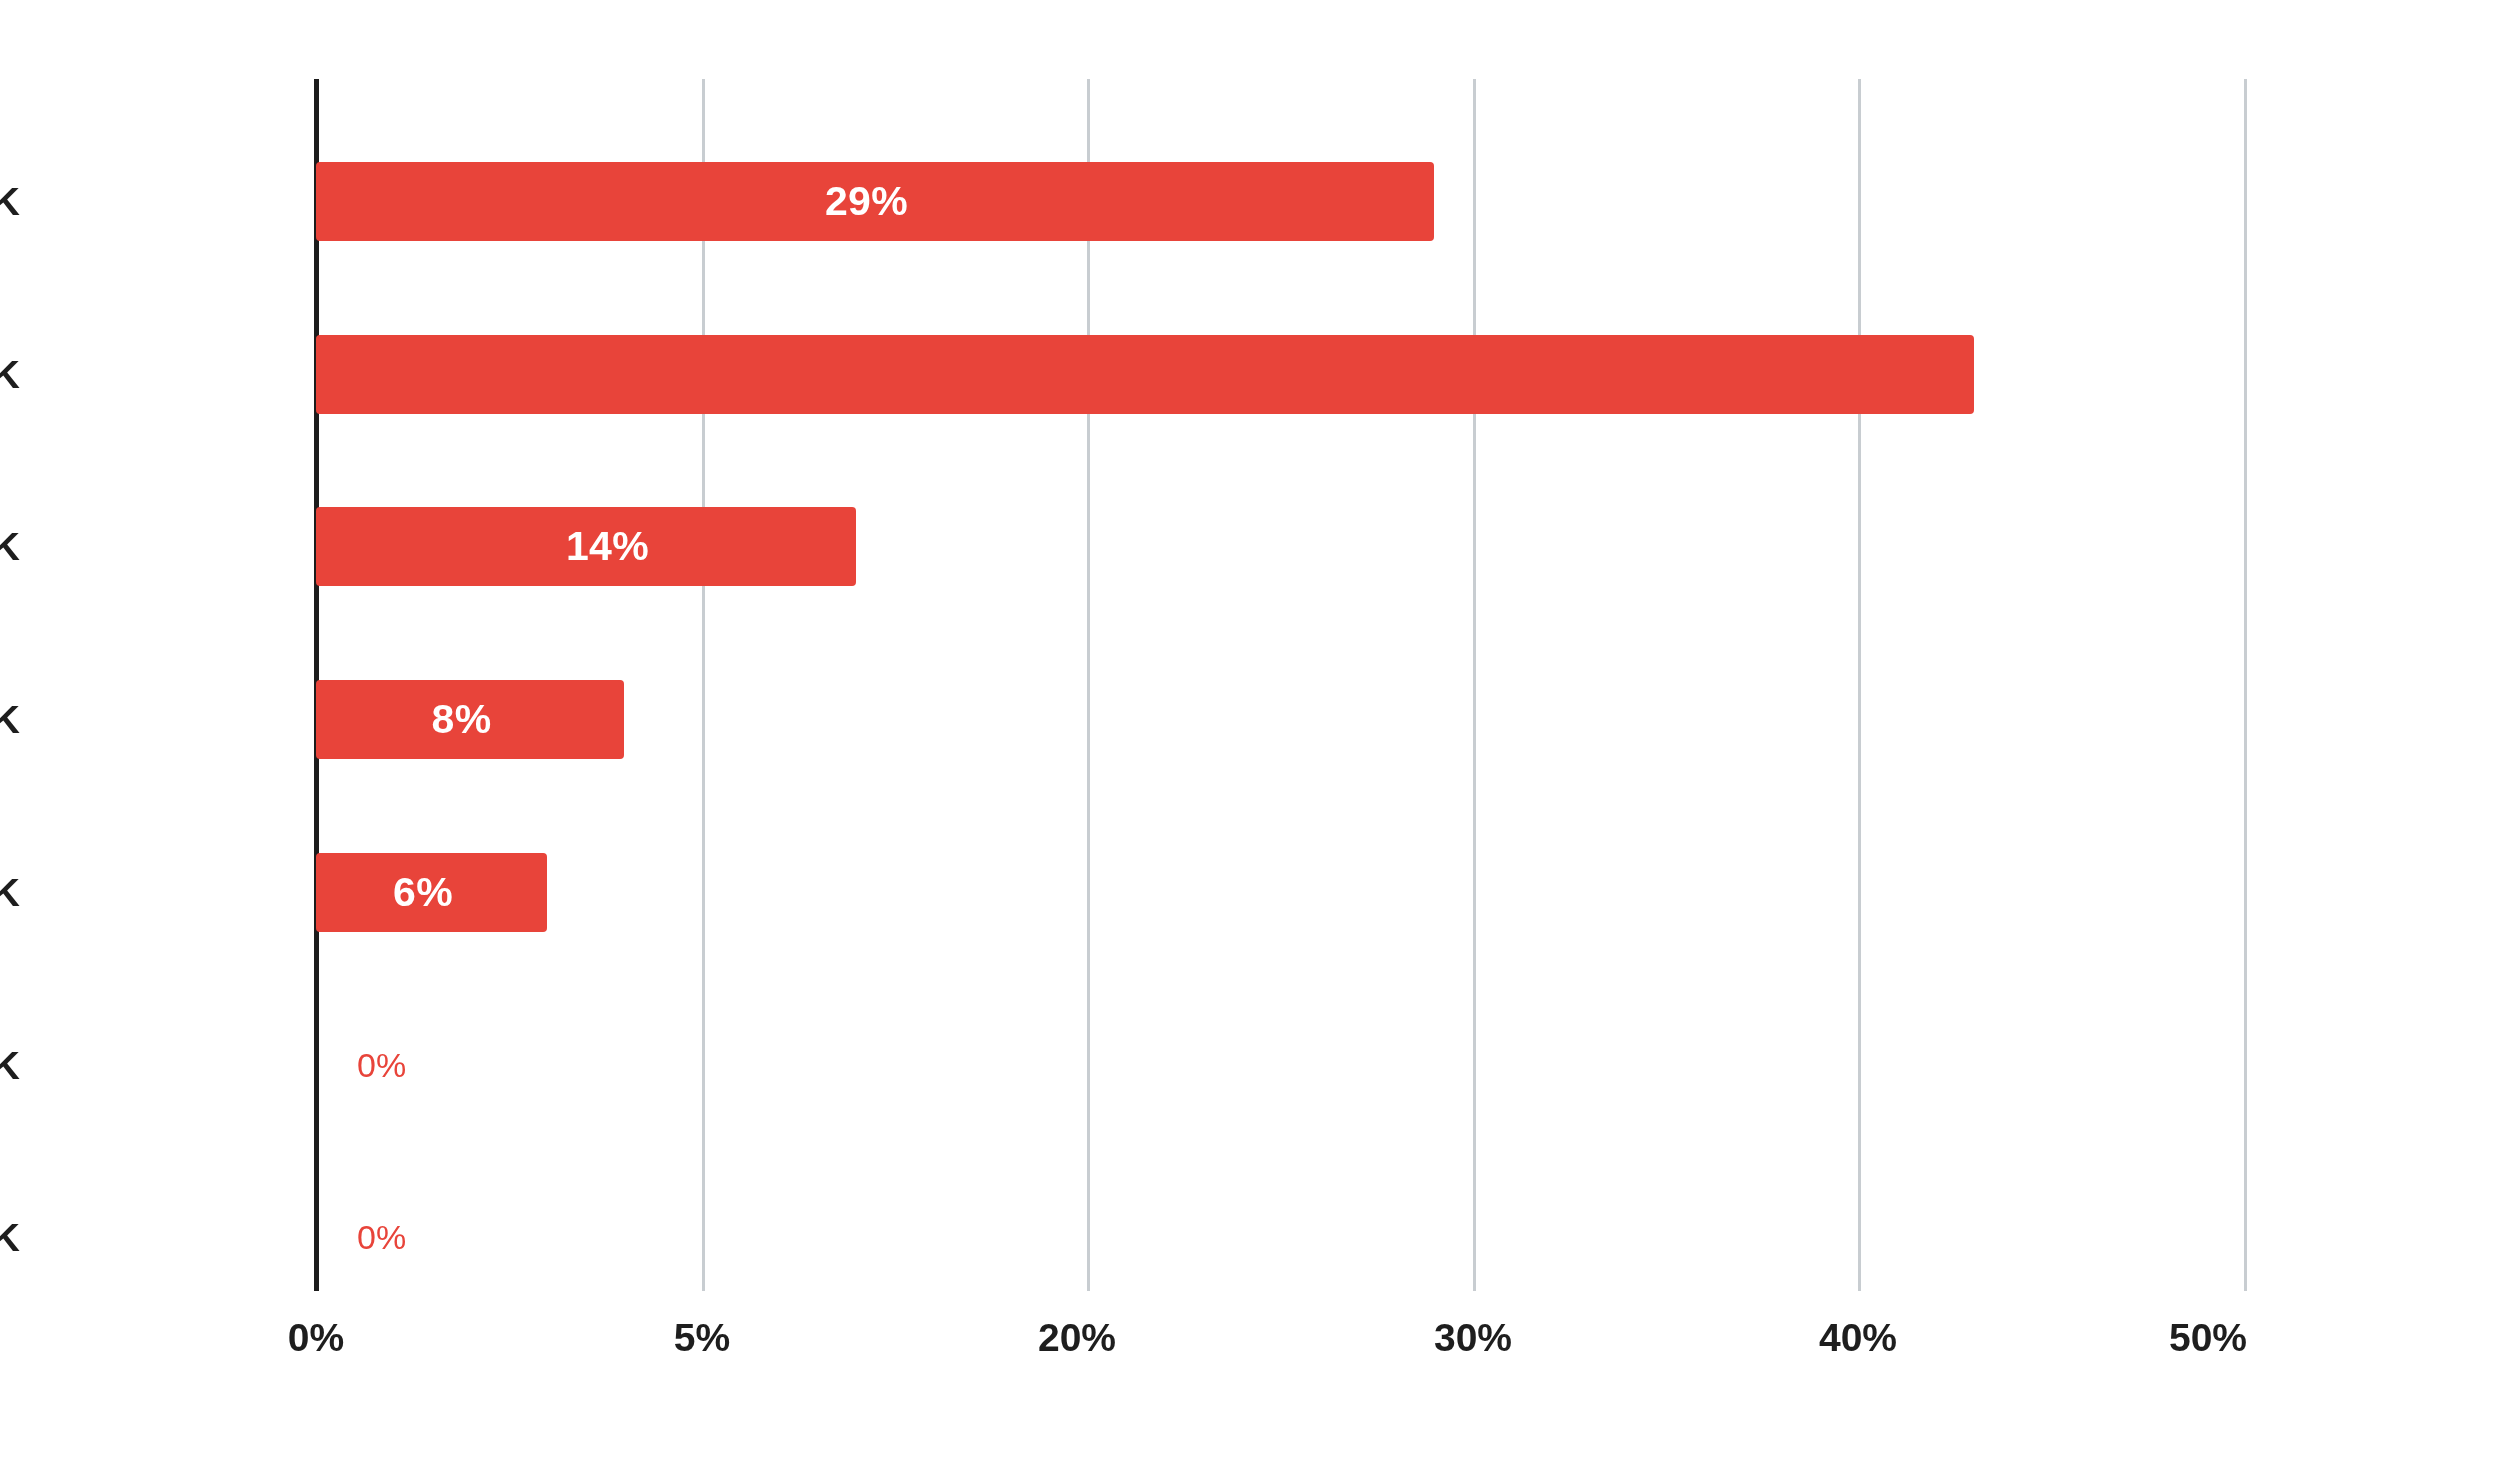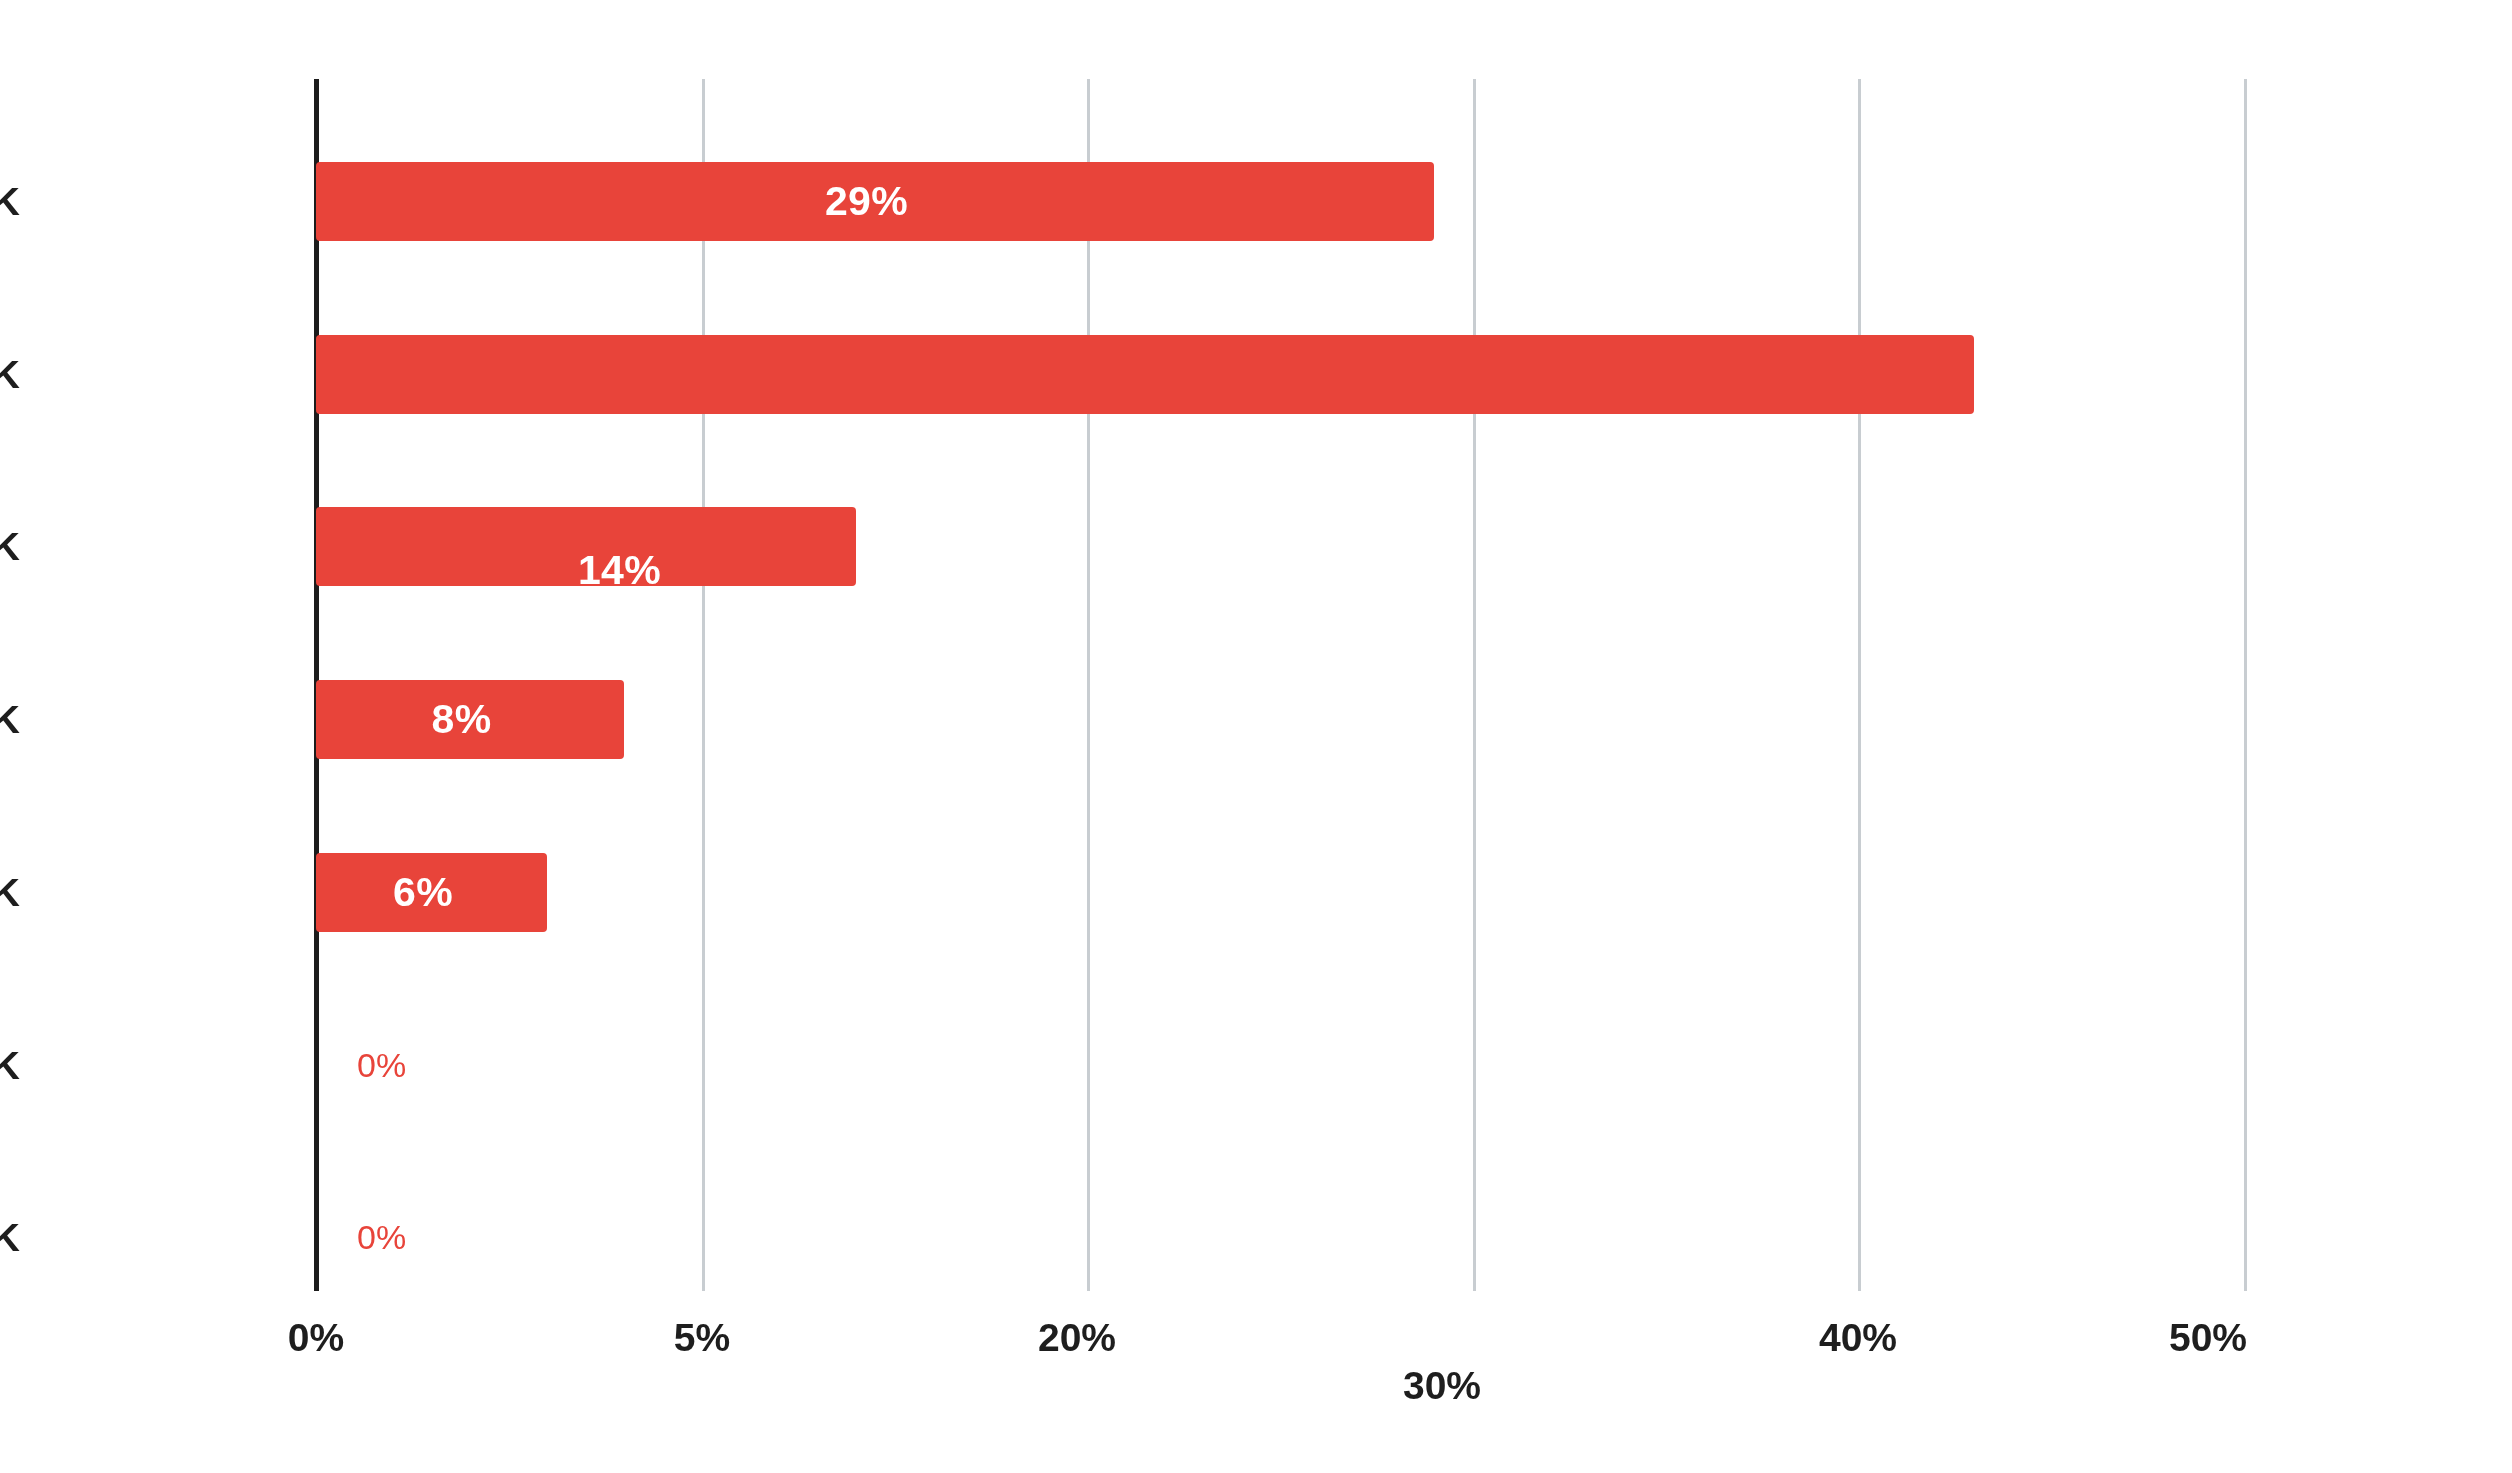--- a/index.html
+++ b/index.html
@@ -142,21 +142,21 @@
           <div class="bar" style="width: 1118px;"></div>
           <div class="bar-value-inside" style="left: 0px; width: 1118px;">29%</div>
         </div>
         <div class="bar-row" style="top: 209px;">
           <div class="cat-label" style="top: 47px;">10-20K</div>
           <div class="bar" style="width: 1658px;"></div>
         </div>
         <div class="bar-row" style="top: 381px;">
           <div class="cat-label" style="top: 47px;">20-30K</div>
           <div class="bar" style="width: 540px;"></div>
-          <div class="bar-value-inside" style="left: 12px; width: 600px; margin-top: 24px;">14%</div>
+          <div class="bar-value-inside" style="left: 0px; width: 600px;">14%</div>
         </div>
         <div class="bar-row" style="top: 554px;">
           <div class="cat-label" style="top: 47px;">30-50K</div>
           <div class="bar" style="width: 308px;"></div>
           <div class="bar-value-inside" style="left: 0px; width: 308px;">8%</div>
         </div>
         <div class="bar-row" style="top: 727px;">
           <div class="cat-label" style="top: 47px;">50-100K</div>
           <div class="bar" style="width: 231px;"></div>
           <div class="bar-value-inside" style="left: 0px; width: 231px;">6%</div>
@@ -169,19 +169,19 @@
           <div class="cat-label" style="top: 47px;">&gt;250K</div>
           <div class="bar-value-outside">0%</div>
         </div>
       </div>
   </div>
 
   <div id="x-axis-labels">
       <div class="x-tick-label" style="left: 0px;">0%</div>
       <div class="x-tick-label" style="left: 386px;">5%</div>
       <div class="x-tick-label" style="left: 761px;">20%</div>
-      <div class="x-tick-label" style="left: 1126px; margin-top: 48px;">30%</div>
+      <div class="x-tick-label" style="left: 1157px;">30%</div>
       <div class="x-tick-label" style="left: 1542px;">40%</div>
       <div class="x-tick-label" style="left: 1892px;">50%</div>
     </div>
 
 </div>
 
 
 </body></html>

